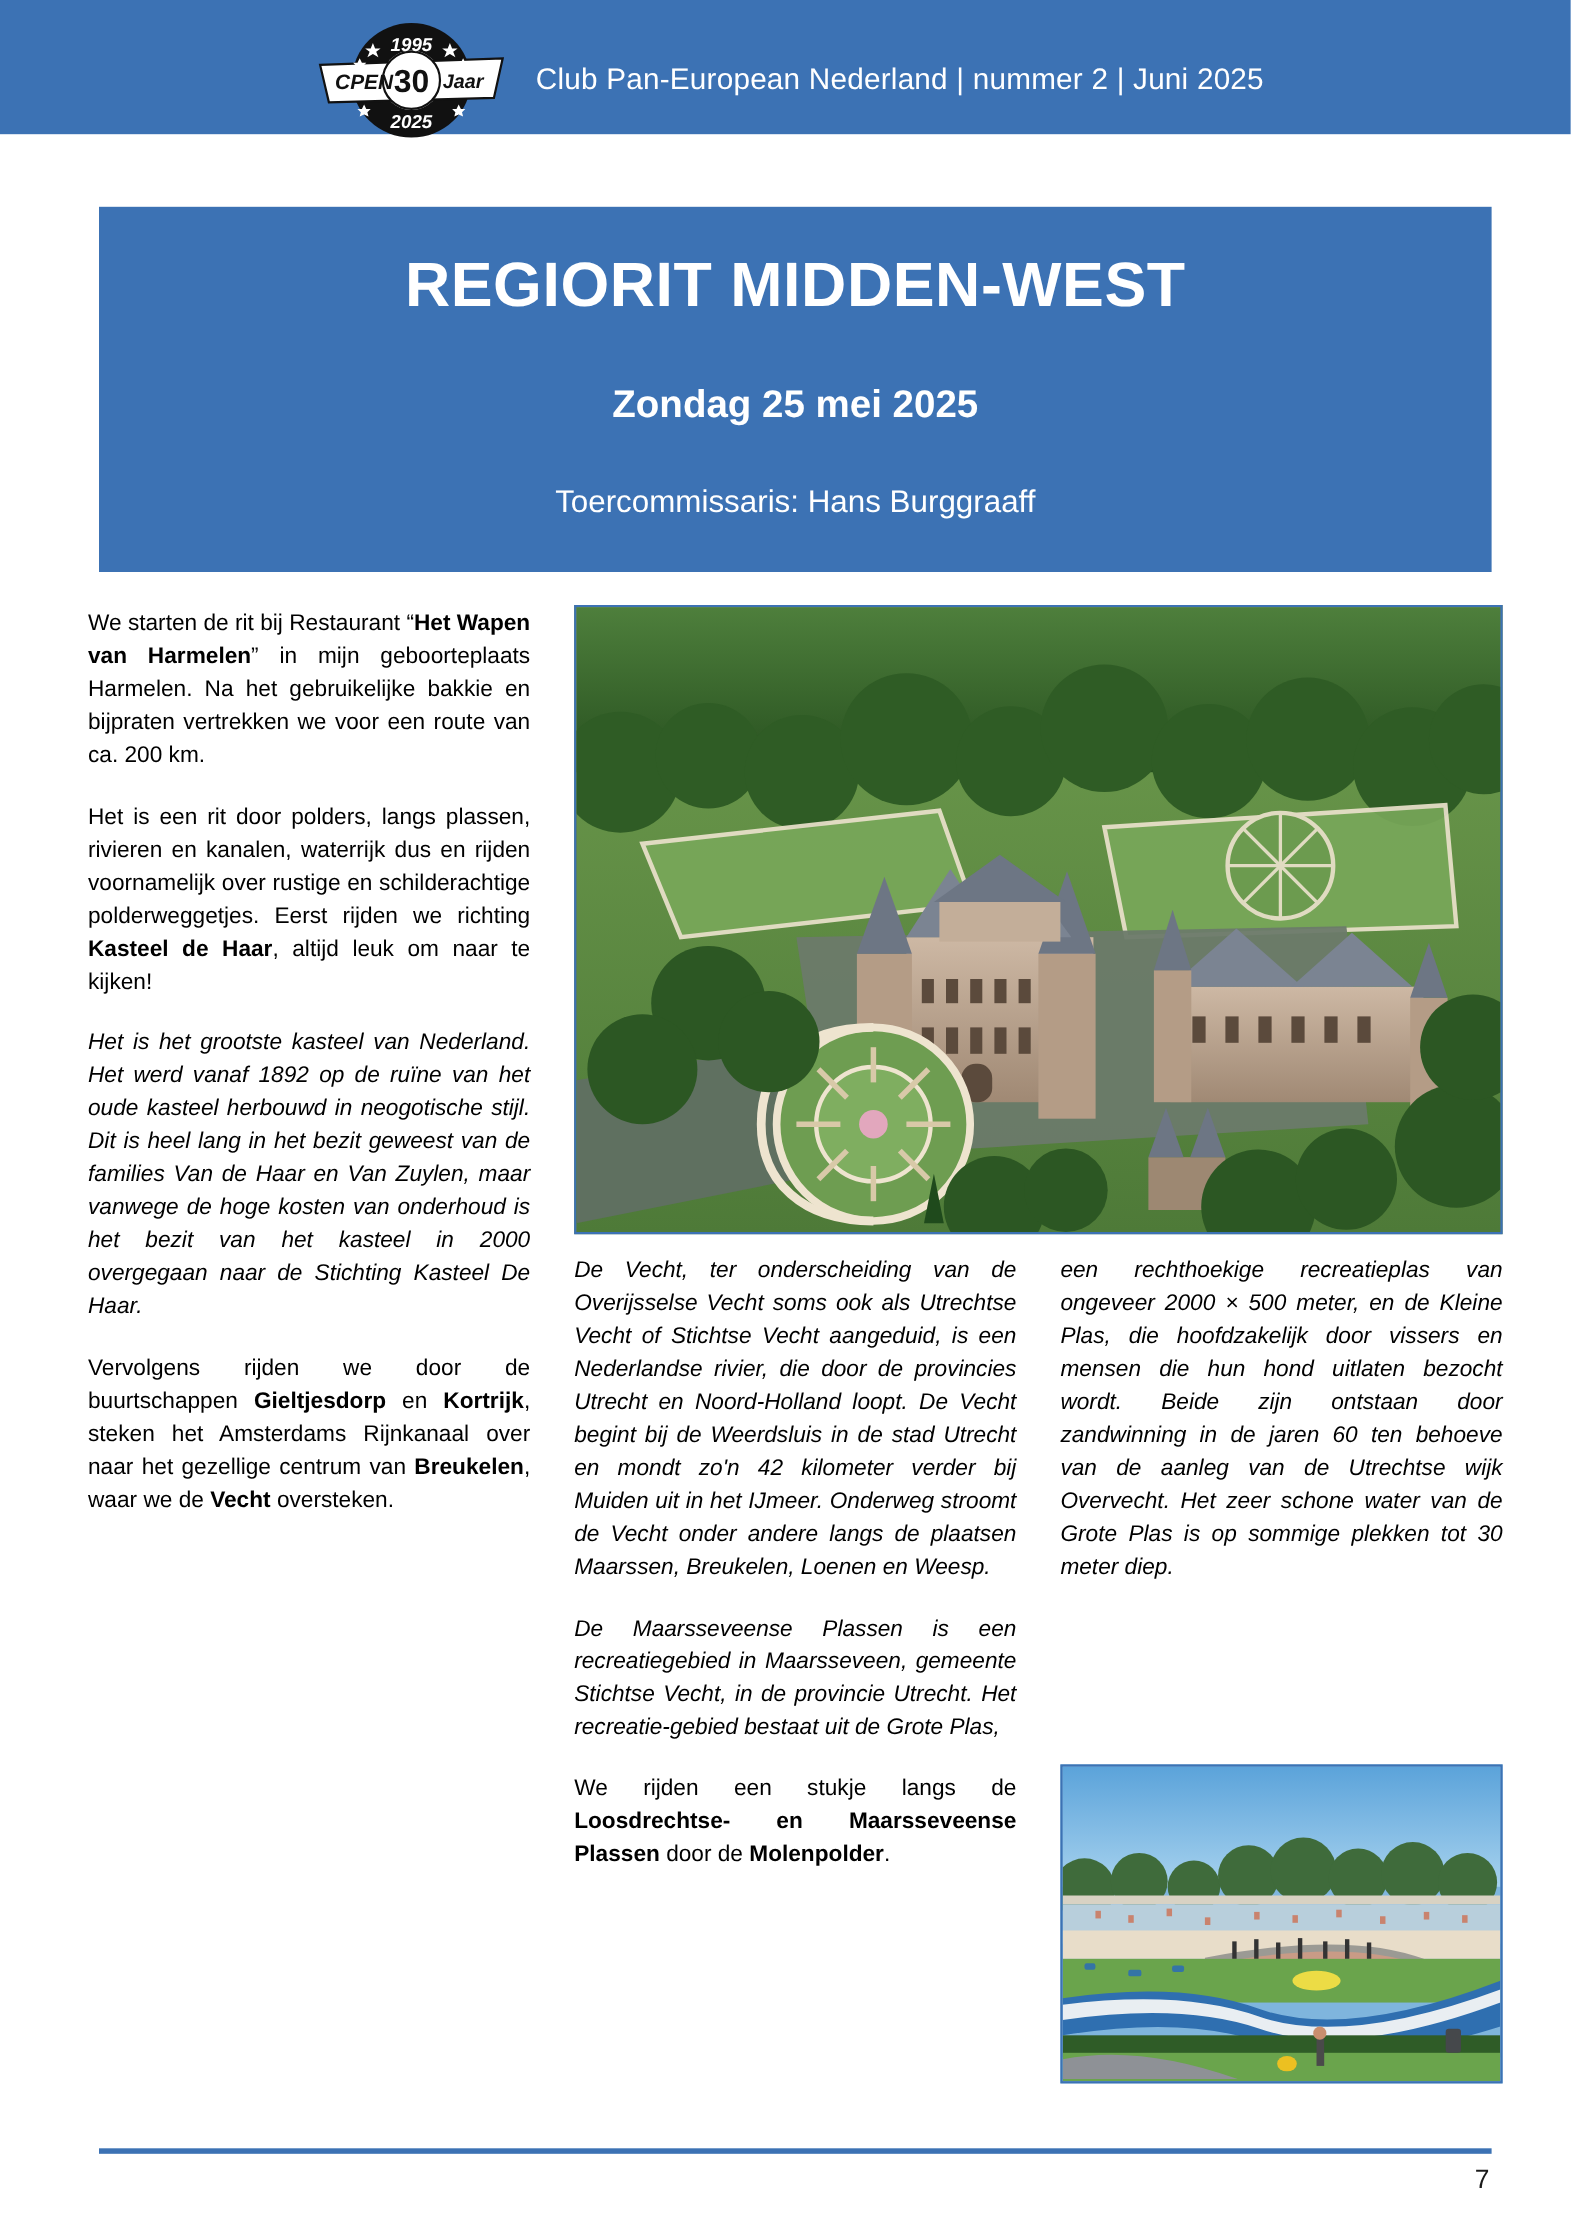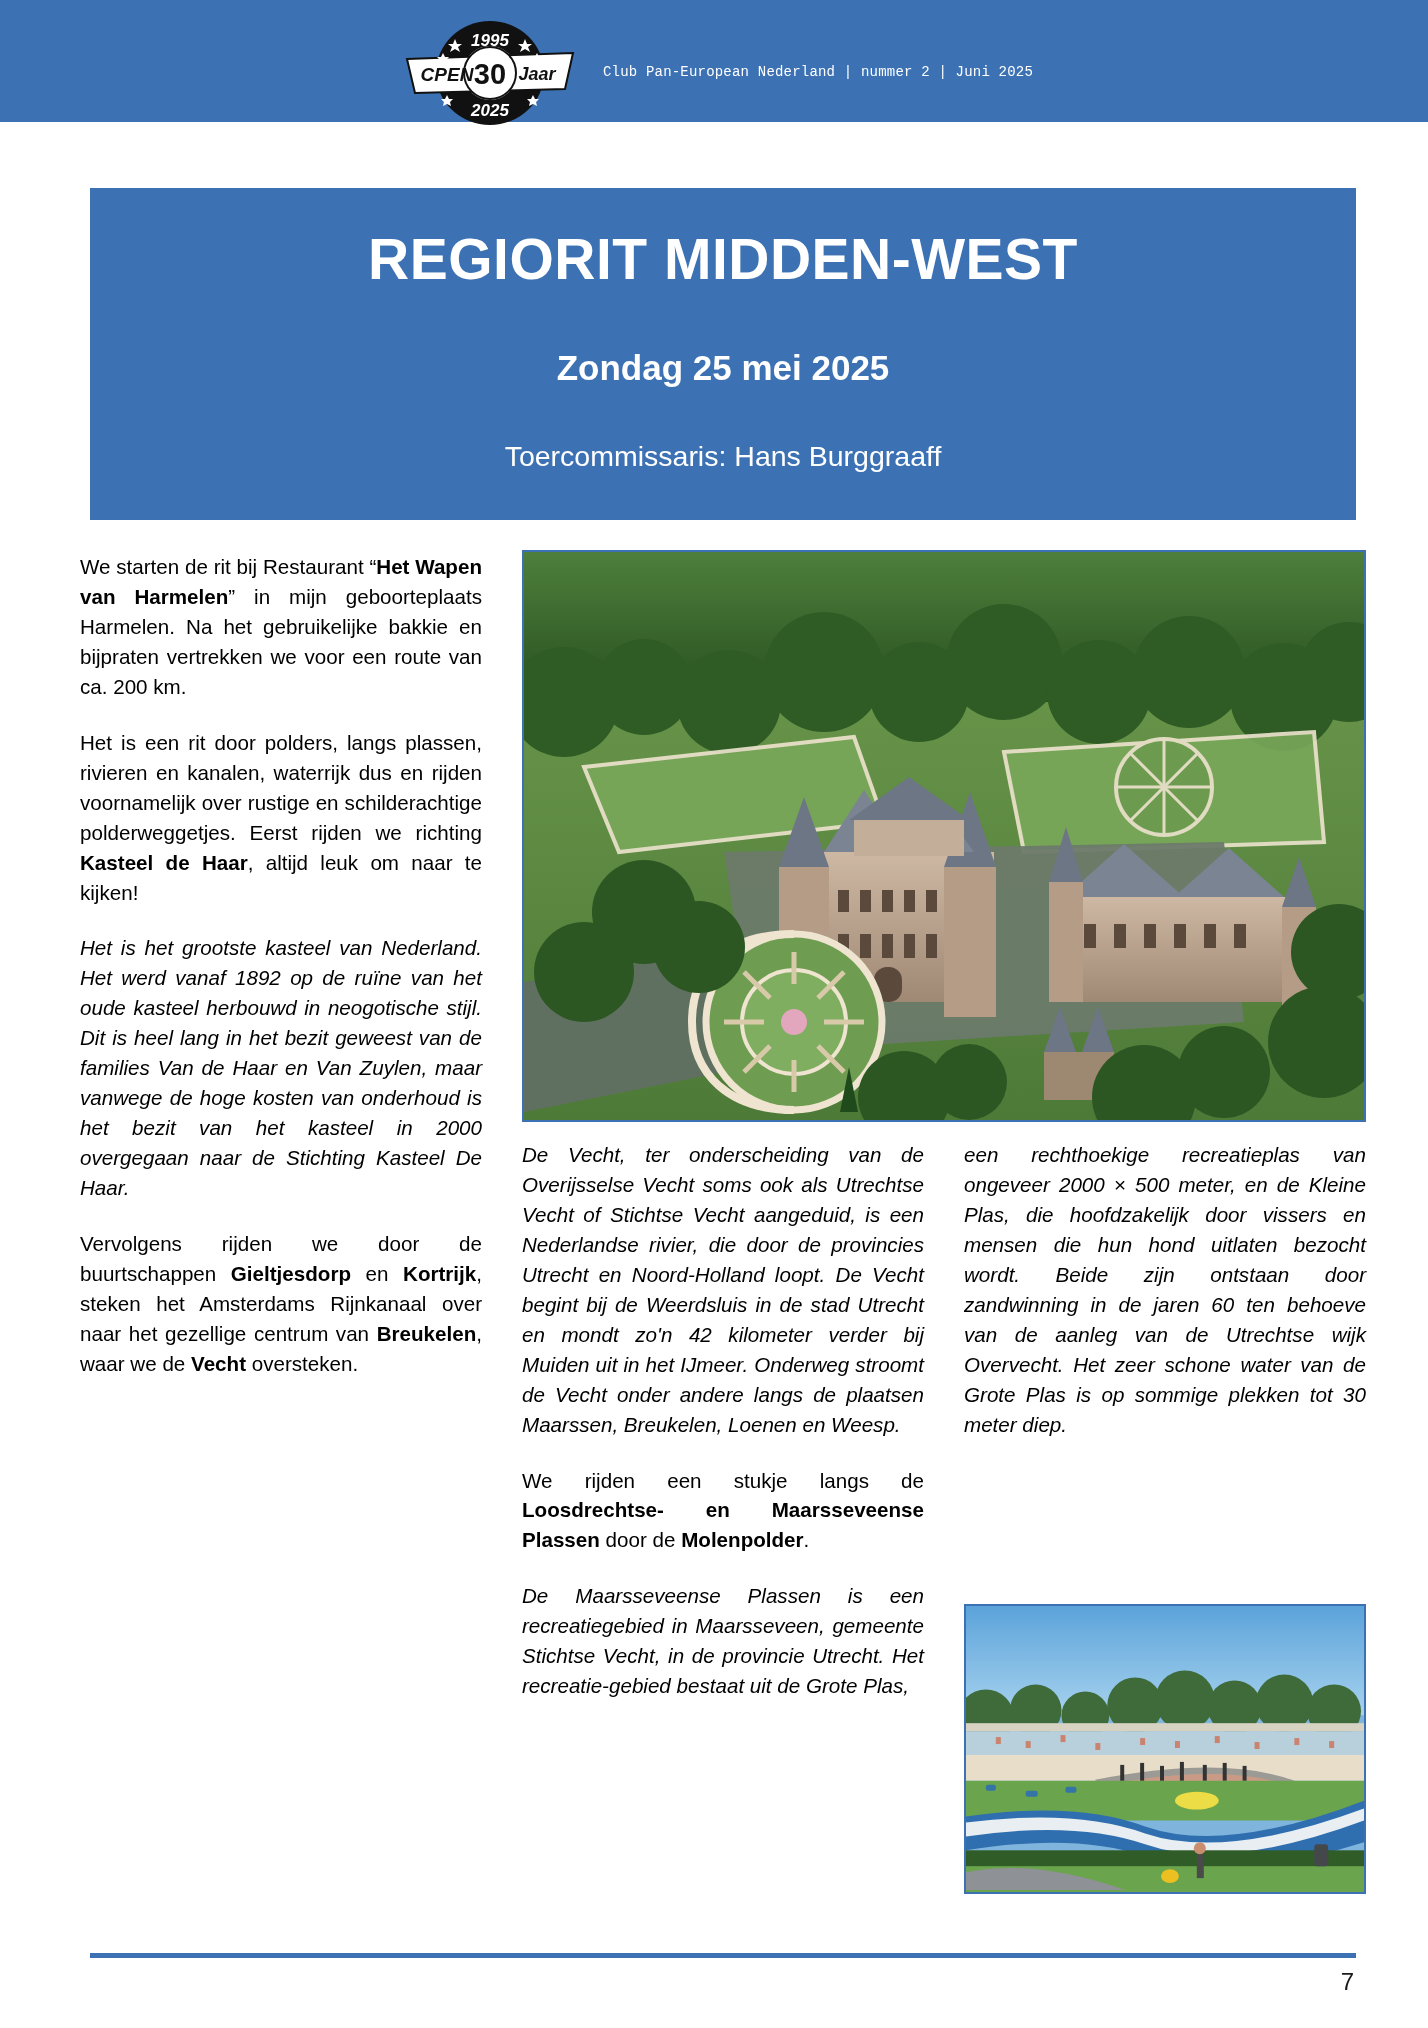--- a/index.html
+++ b/index.html
@@ -19,23 +19,22 @@
   }
   .topband-inner{
     position:absolute;left:0;top:0;width:1428px;height:146px;
     display:flex;align-items:center;justify-content:center;gap:18px;
   }
   .logo{
     width:190px;height:108px;position:relative;flex:0 0 auto;
   }
   .logo svg{display:block;}
   .masthead{
-    color:#ffffff;font-size:14px;letter-spacing:.2px;white-space:nowrap;
+    color:#ffffff;font-size:27px;letter-spacing:.2px;white-space:nowrap;
     padding-bottom:2px;
-    font-family:Liberation Mono, monospace;
   }
 
   
   .titlepanel{
     position:absolute;left:90px;top:188px;width:1266px;height:332px;
     background:#3c72b4;color:#fff;text-align:center;
     display:flex;flex-direction:column;align-items:center;
   }
   .title-main{
     font-size:57px;font-weight:bold;letter-spacing:.5px;margin-top:42px;
@@ -141,22 +140,22 @@
 <div class="body-area">
 
   <div class="col col-left" id="col-left">
       <p class="para">We starten de rit bij Restaurant “<b>Het Wapen van Harmelen</b>” in mijn geboorteplaats Harmelen. Na het gebruikelijke bakkie en bijpraten vertrekken we voor een route van ca. 200 km.</p>
       <p class="para">Het is een rit door polders, langs plassen, rivieren en kanalen, waterrijk dus en rijden voornamelijk over rustige en schilderachtige polderweggetjes. Eerst rijden we richting <b>Kasteel de Haar</b>, altijd leuk om naar te kijken!</p>
       <p class="para it">Het is het grootste kasteel van Nederland. Het werd vanaf 1892 op de ruïne van het oude kasteel herbouwd in neogotische stijl. Dit is heel lang in het bezit geweest van de families Van de Haar en Van Zuylen, maar vanwege de hoge kosten van onderhoud is het bezit van het kasteel in 2000 overgegaan naar de Stichting Kasteel De Haar.</p>
       <p class="para">Vervolgens rijden we door de buurtschappen <b>Gieltjesdorp</b> en <b>Kortrijk</b>, steken het Amsterdams Rijnkanaal over naar het gezellige centrum van <b>Breukelen</b>, waar we de <b>Vecht</b> oversteken.</p>
     </div>
   <div class="col col-mid" id="col-mid">
       <p class="para it">De Vecht, ter onderscheiding van de Overijsselse Vecht soms ook als Utrechtse Vecht of Stichtse Vecht aangeduid, is een Nederlandse rivier, die door de provincies Utrecht en Noord-Holland loopt. De Vecht begint bij de Weerdsluis in de stad Utrecht en mondt zo'n 42 kilometer verder bij Muiden uit in het IJmeer. Onderweg stroomt de Vecht onder andere langs de plaatsen Maarssen, Breukelen, Loenen en Weesp.</p>
+      <p class="para it">De Maarsseveense Plassen is een recreatiegebied in Maarsseveen, gemeente Stichtse Vecht, in de provincie Utrecht. Het recreatie-gebied bestaat uit de Grote Plas,</p>
       <p class="para">We rijden een stukje langs de <b>Loosdrechtse- en Maarsseveense Plassen</b> door de <b>Molenpolder</b>.</p>
-      <p class="para it">De Maarsseveense Plassen is een recreatiegebied in Maarsseveen, gemeente Stichtse Vecht, in de provincie Utrecht. Het recreatie-gebied bestaat uit de Grote Plas,</p>
     </div>
   <div class="col col-right" id="col-right">
       <p class="para it">een rechthoekige recreatieplas van ongeveer 2000 × 500 meter, en de Kleine Plas, die hoofdzakelijk door vissers en mensen die hun hond uitlaten bezocht wordt. Beide zijn ontstaan door zandwinning in de jaren 60 ten behoeve van de aanleg van de Utrechtse wijk Overvecht. Het zeer schone water van de Grote Plas is op sommige plekken tot 30 meter diep.</p>
     </div>
 
   <div class="photo-castle">
     <svg width="100%" height="100%" viewBox="0 0 840 568" preserveAspectRatio="none">
       <defs>
         <linearGradient id="lawn" x1="0" y1="0" x2="0" y2="1">
           <stop offset="0%" stop-color="#6f9c4e"></stop>

